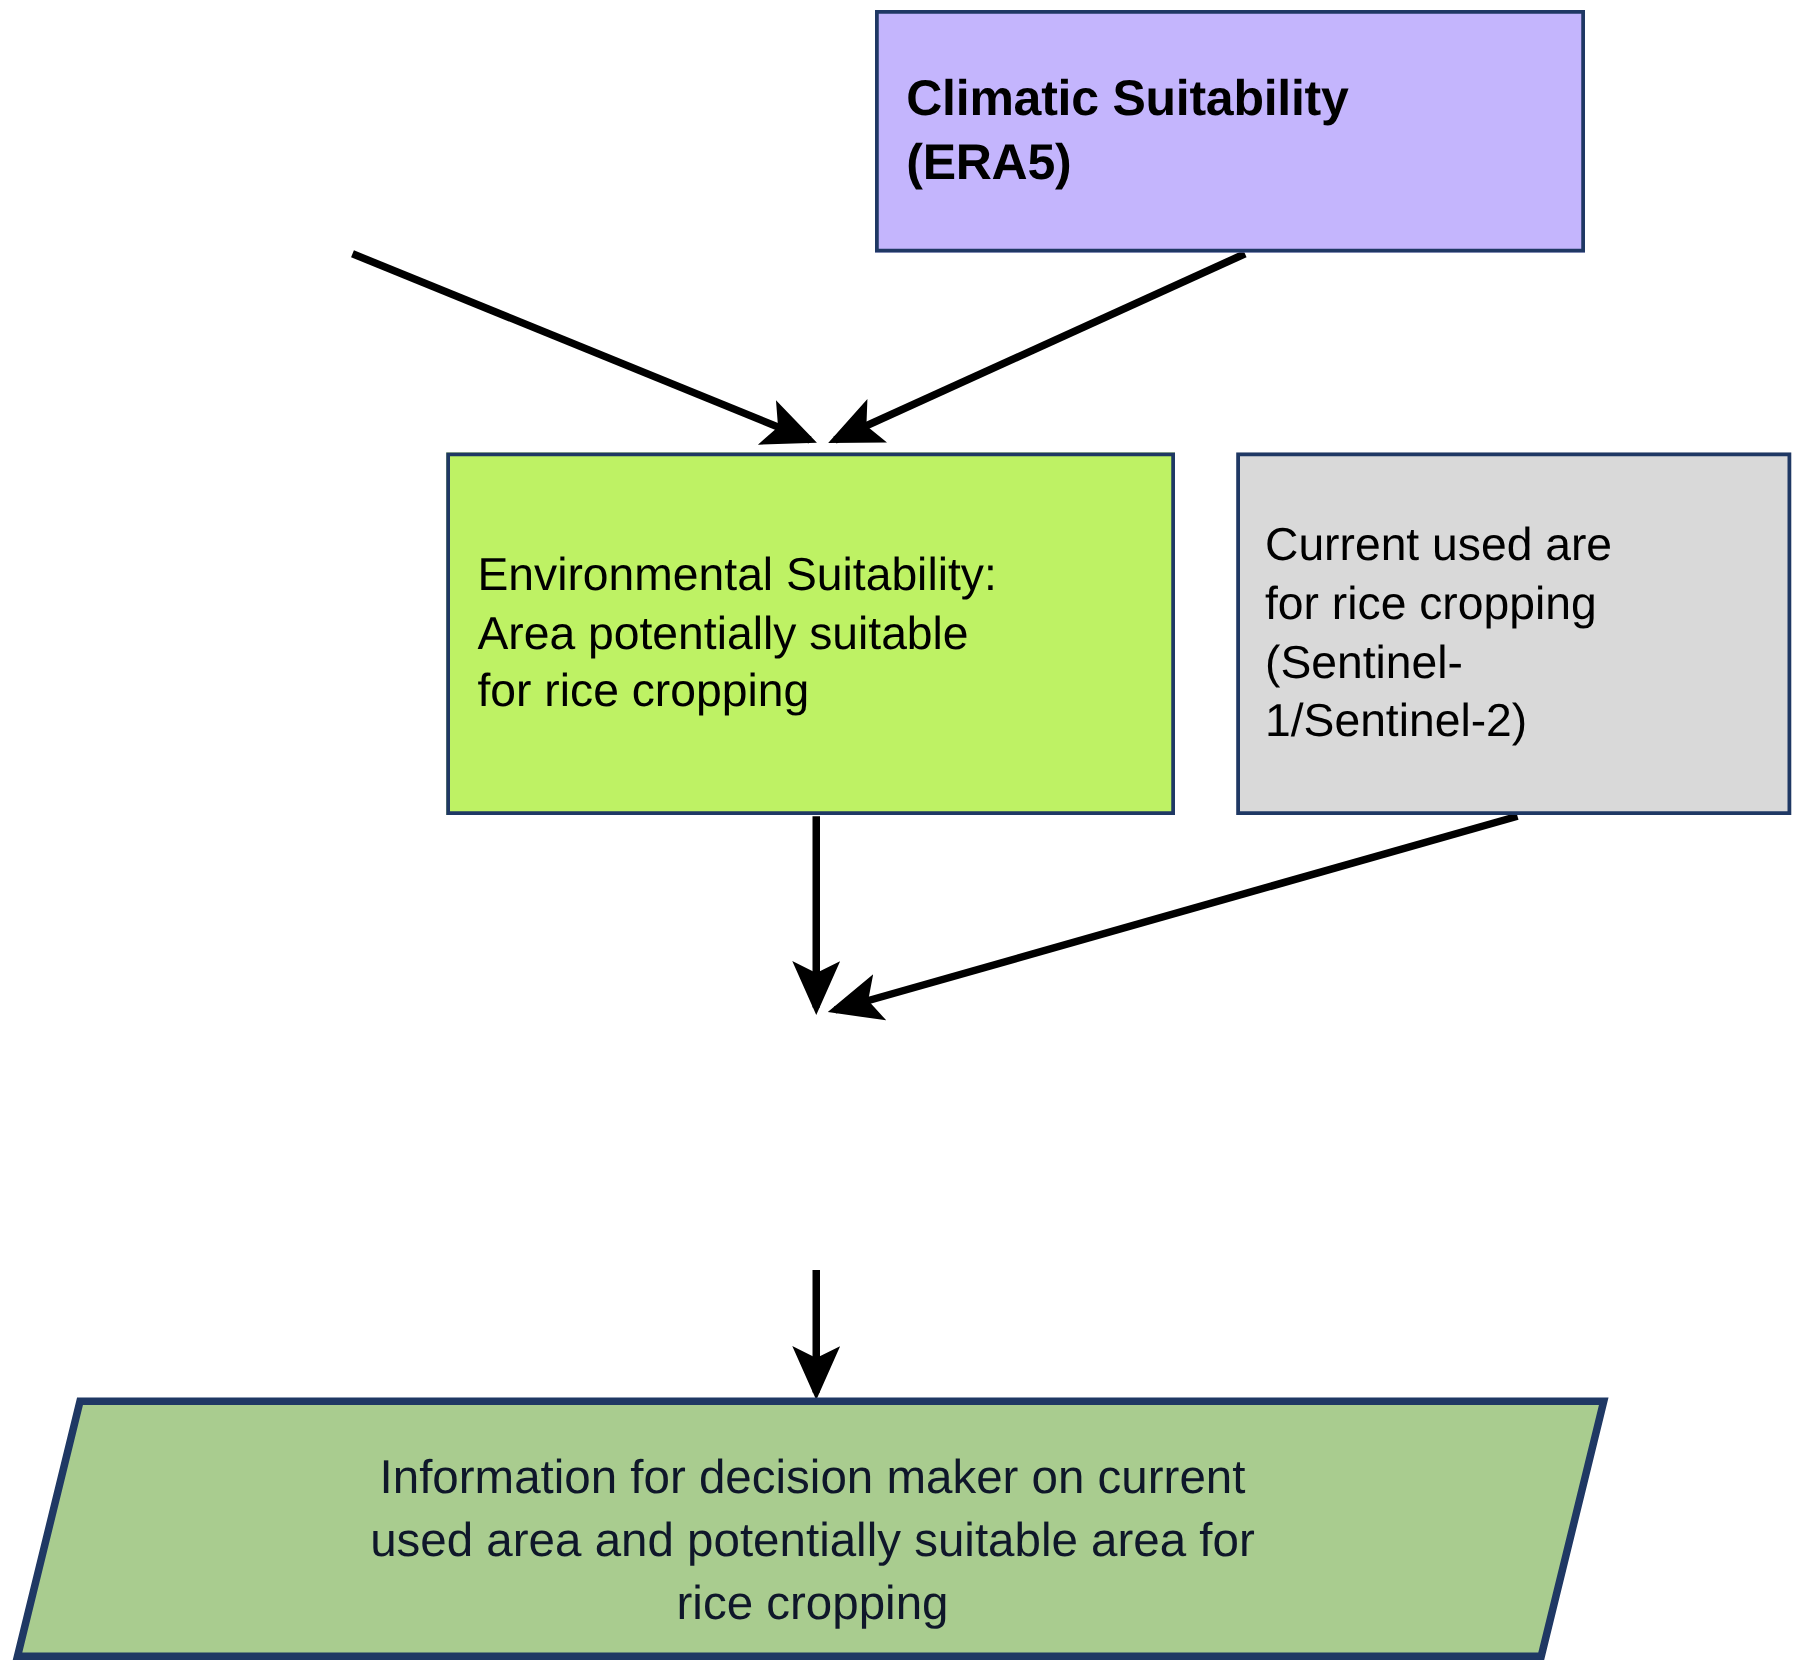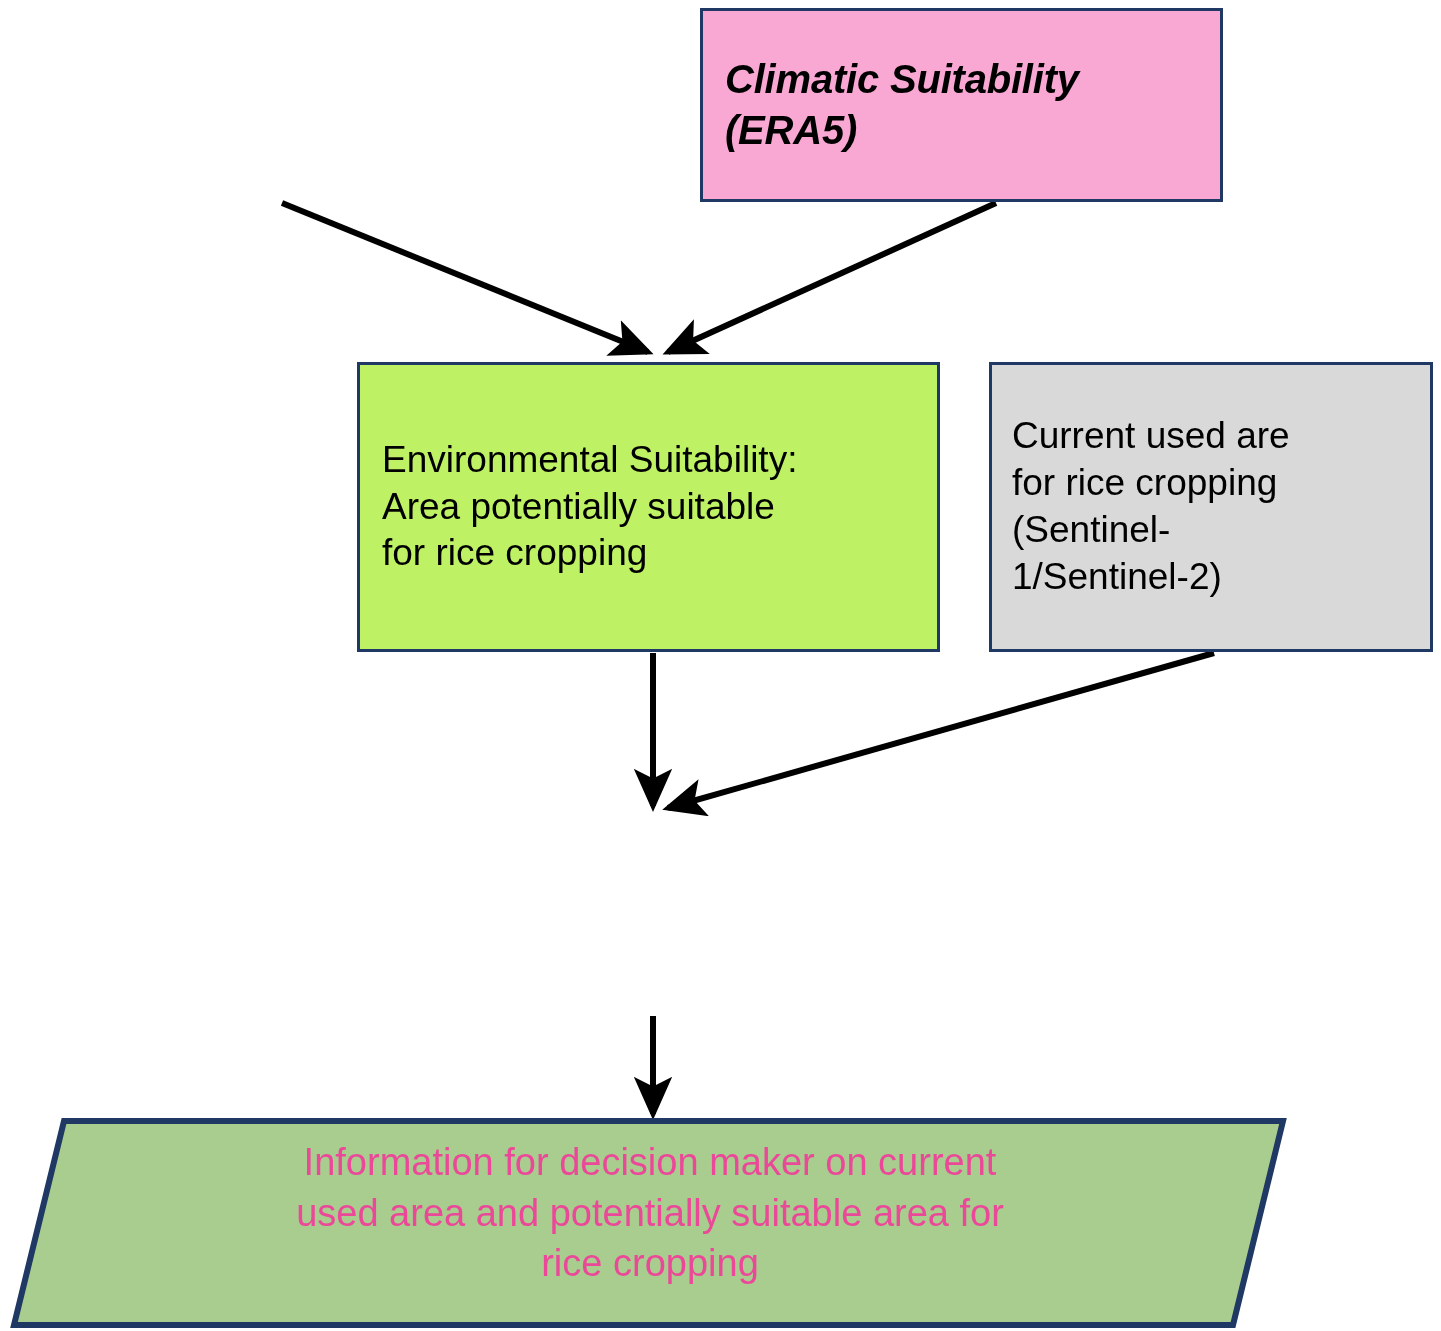--- a/index.html
+++ b/index.html
@@ -33,23 +33,22 @@
 
   
   #node-soil {
     left: 15px; top: 8px; width: 583px; height: 194px;
     background: #f0f0f0;
   }
   #node-soil .txt {
     font-size: 40px; font-weight: bold; letter-spacing: -0.2px;
   }
   #node-climate {
-    left: 700px; top: 8px; width: 523px; height: 194px;
-    background: #f9a8d4;
-    font-style: italic;
+    left: 700px; top: 8px; width: 568px; height: 194px;
+    background: #c4b5fd;
   }
   #node-climate .txt {
     font-size: 40px; font-weight: bold; letter-spacing: -0.2px;
   }
 
   
   #node-envsuit {
     left: 357px; top: 362px; width: 583px; height: 290px;
     background: #bef264;
   }
@@ -79,24 +78,24 @@
   
   #node-output {
     position: absolute;
     left: 0px; top: 1115px; width: 1441px; height: 216px;
   }
   #node-output svg {
     position: absolute; left: 0; top: 0;
   }
   #node-output .txt {
     position: absolute;
-    left: 120px; top: 22px; width: 1060px;
+    left: 120px; top: 42px; width: 1060px;
     text-align: center;
     font-size: 38px;
-    color: #ec4899;
+    color: #0f172a;
     line-height: 1.33;
     white-space: pre-line;
   }
 
   
   #arrows {
     position: absolute; left: 0; top: 0;
     width: 1441px; height: 1331px;
     pointer-events: none;
   }

